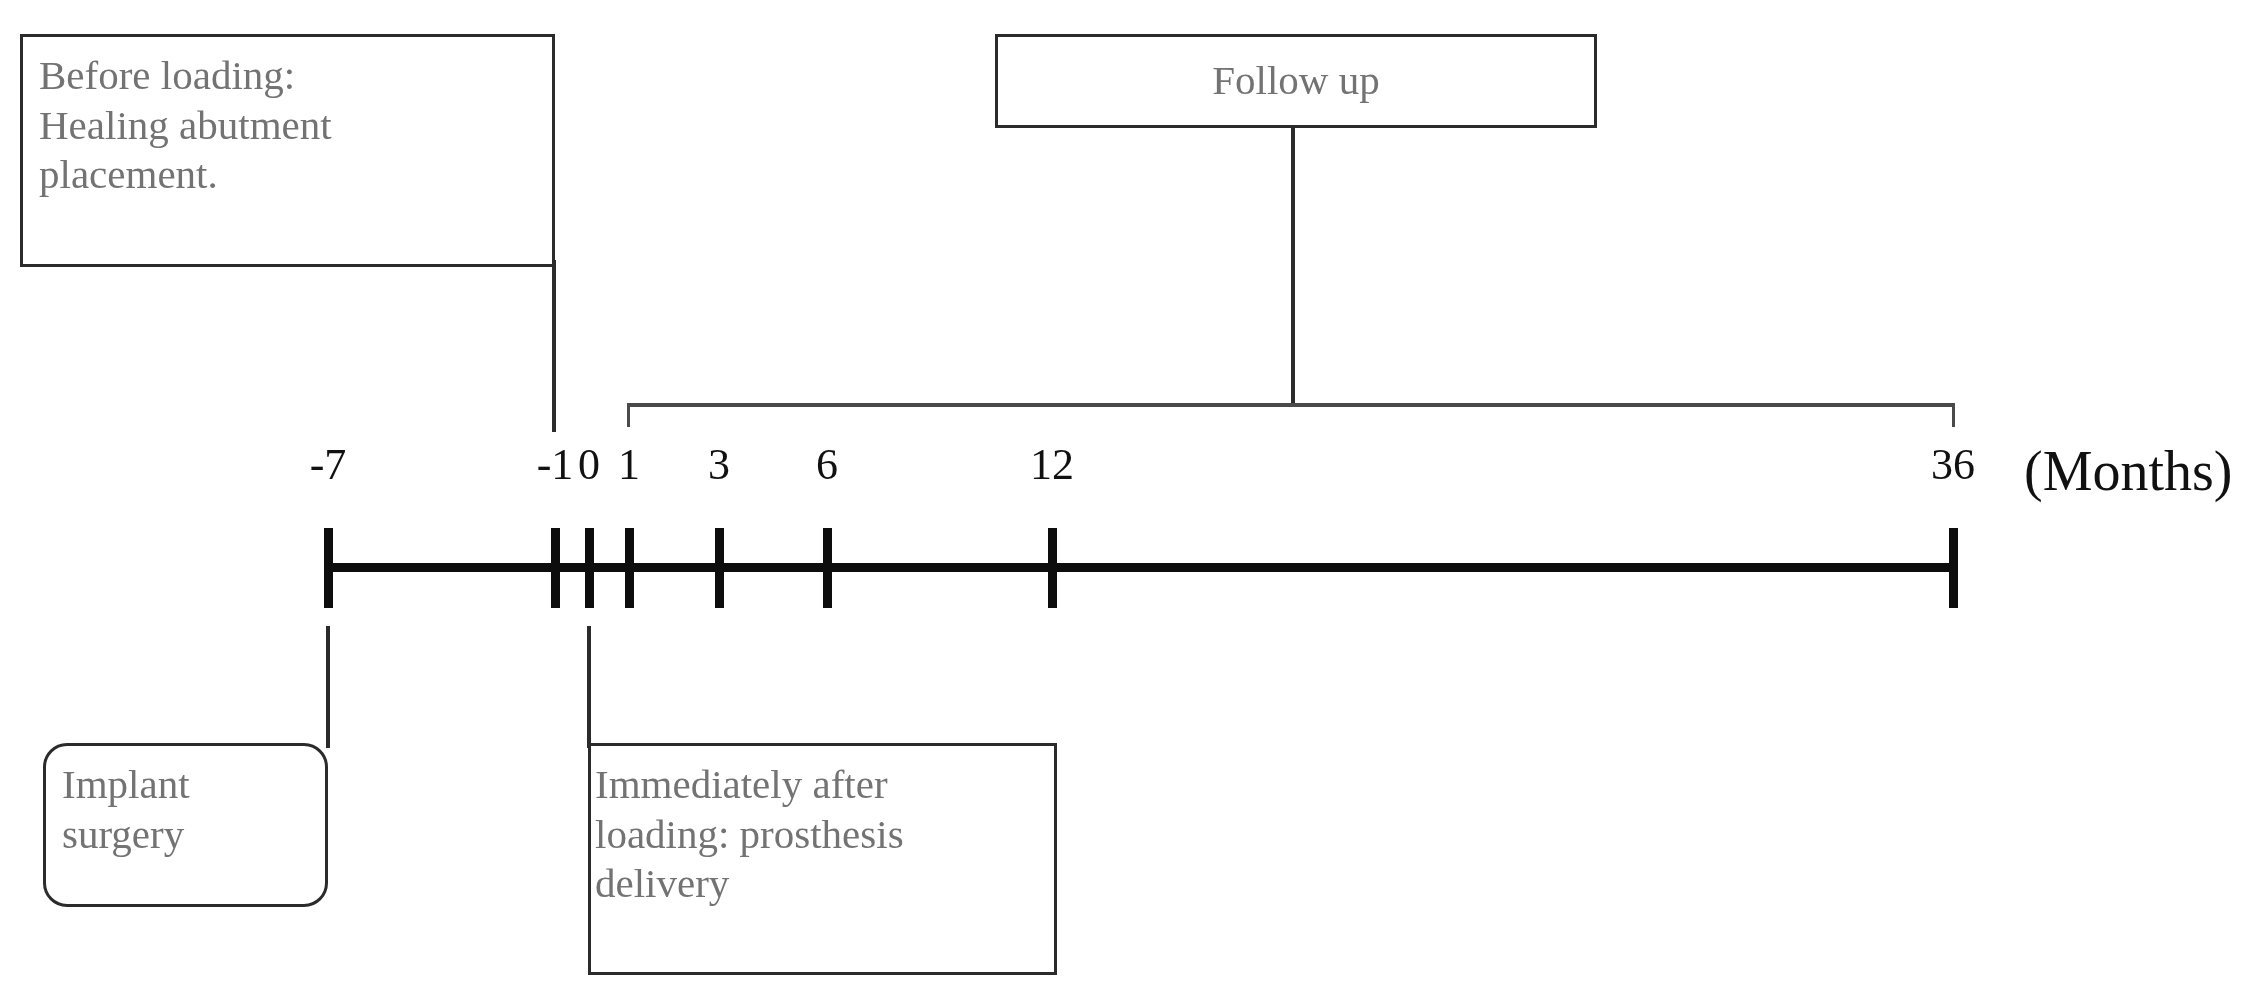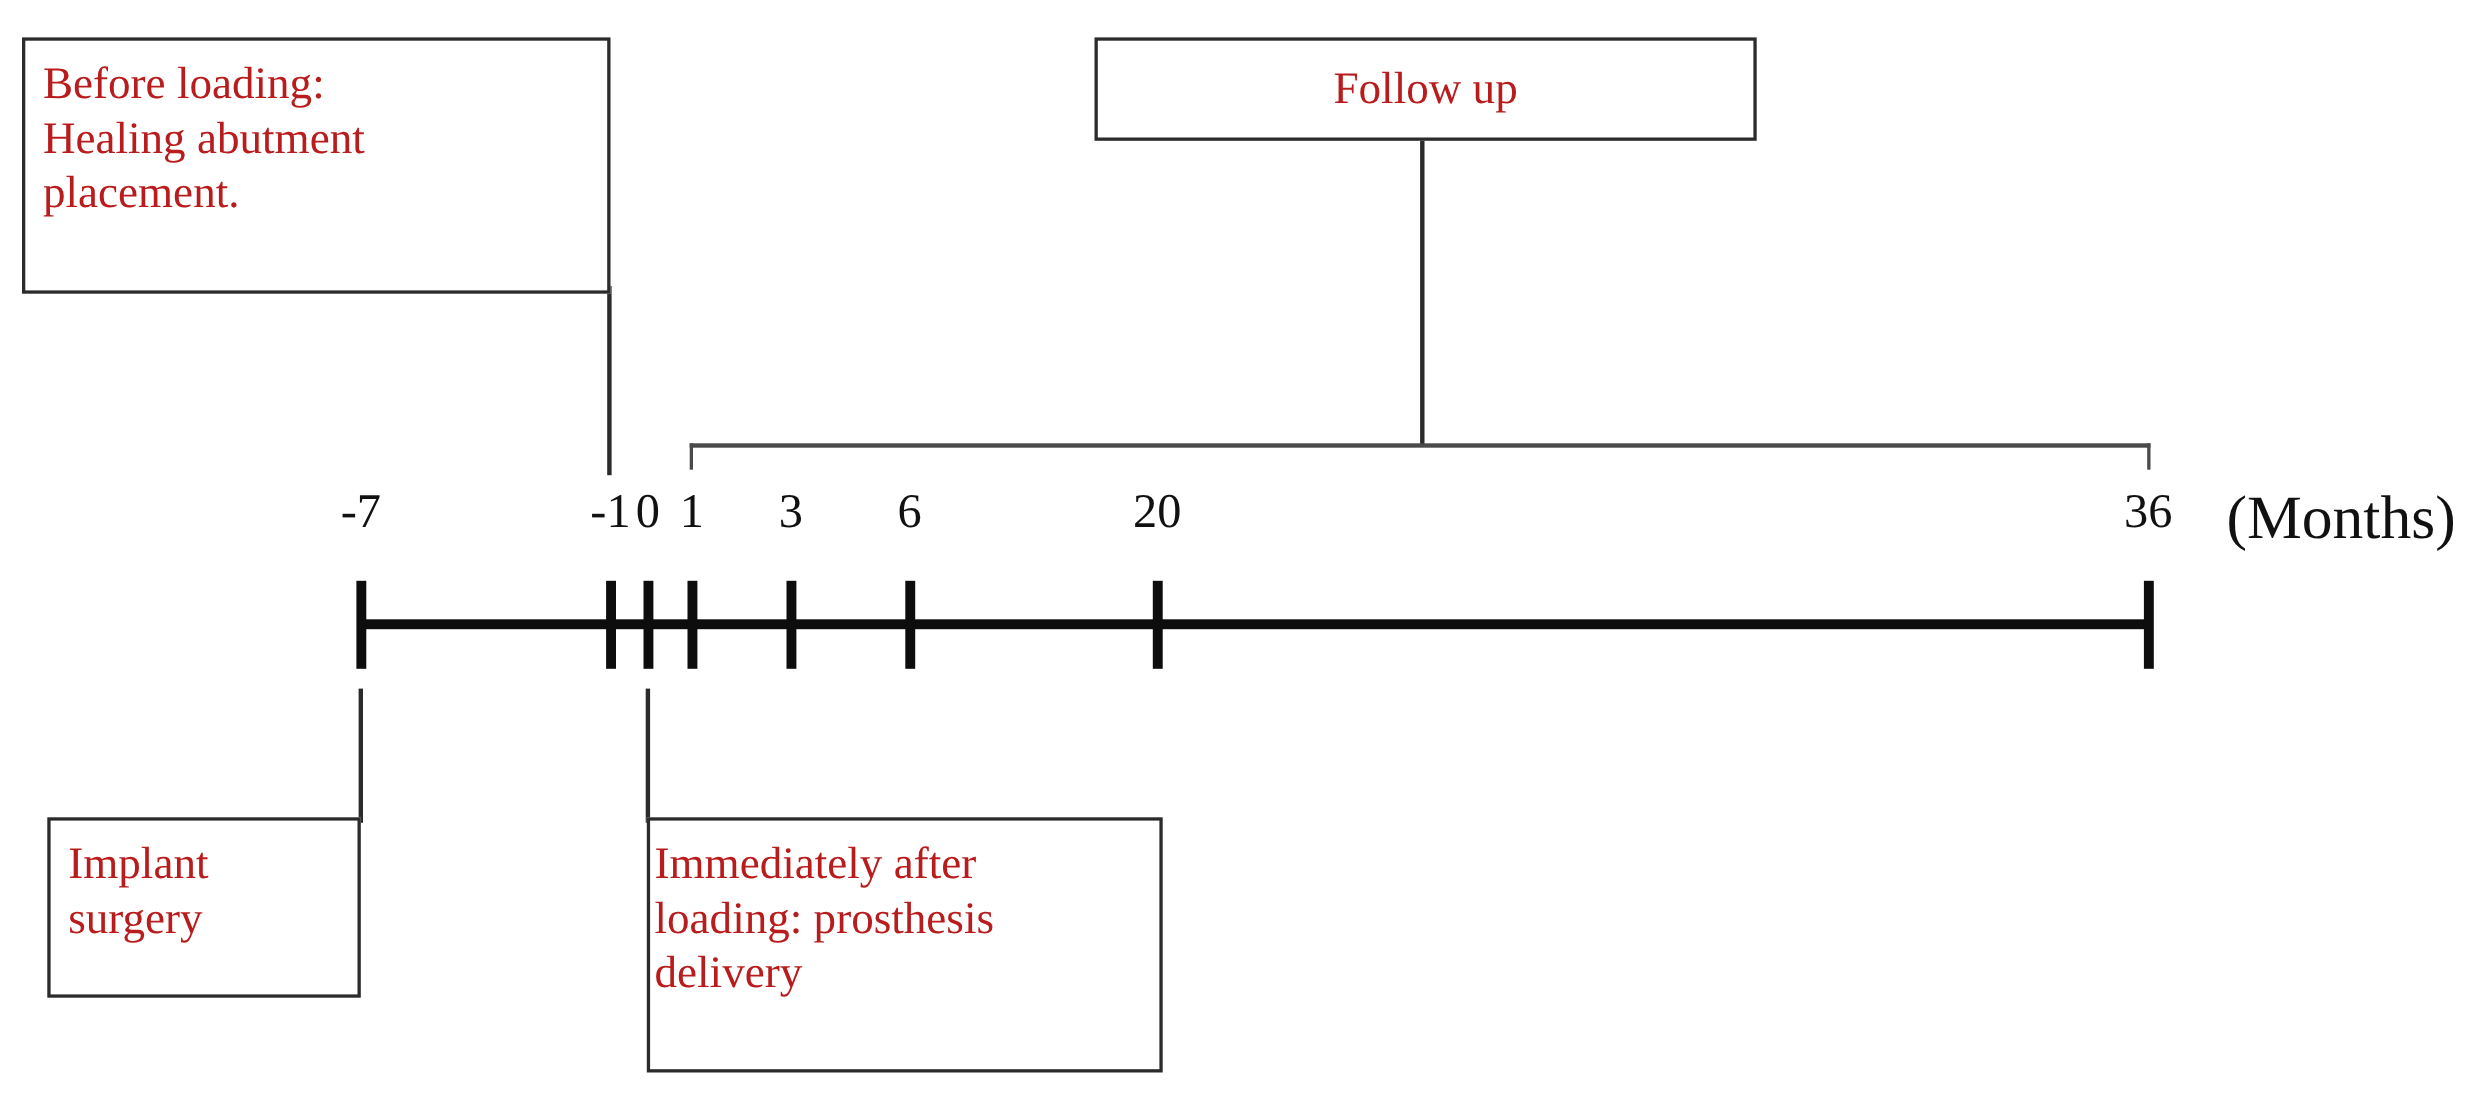--- a/index.html
+++ b/index.html
@@ -18,21 +18,21 @@
   }
 
   
   .box {
     position: absolute;
     box-sizing: border-box;
     border: 3px solid #2b2b2b;
     background: #ffffff;
     font-size: 41px;
     line-height: 1.21;
-    color: #b91c1c;
+    color: #737373;
     z-index: 4;
   }
   .box .box-text {
     display: block;
     white-space: pre-line;
   }
 
   #box-before-loading {
     left: 20px;
     top: 34px;
@@ -51,20 +51,21 @@
     align-items: center;
     justify-content: center;
   }
 
   #box-implant-surgery {
     left: 43px;
     top: 743px;
     width: 285px;
     height: 164px;
     padding: 14px 0 0 16px;
+    border-radius: 24px;
   }
 
   #box-prosthesis-delivery {
     left: 588px;
     top: 743px;
     width: 469px;
     height: 232px;
     padding: 14px 0 0 4px;
   }
 
@@ -205,19 +206,19 @@
         <div class="tick" style="left: 1052px;"></div>
         <div class="tick" style="left: 1953px;"></div>
       </div>
     <div id="tick-labels">
         <div class="tick-label" style="left: 328px;">-7</div>
         <div class="tick-label" style="left: 555px;">-1</div>
         <div class="tick-label" style="left: 589px;">0</div>
         <div class="tick-label" style="left: 629px;">1</div>
         <div class="tick-label" style="left: 719px;">3</div>
         <div class="tick-label" style="left: 827px;">6</div>
-        <div class="tick-label" style="left: 1052px;">20</div>
+        <div class="tick-label" style="left: 1052px;">12</div>
         <div class="tick-label" style="left: 1953px;">36</div>
       </div>
     <div id="months-label">(Months)</div>
   </div>
 
 </div>
 
 </body></html>

